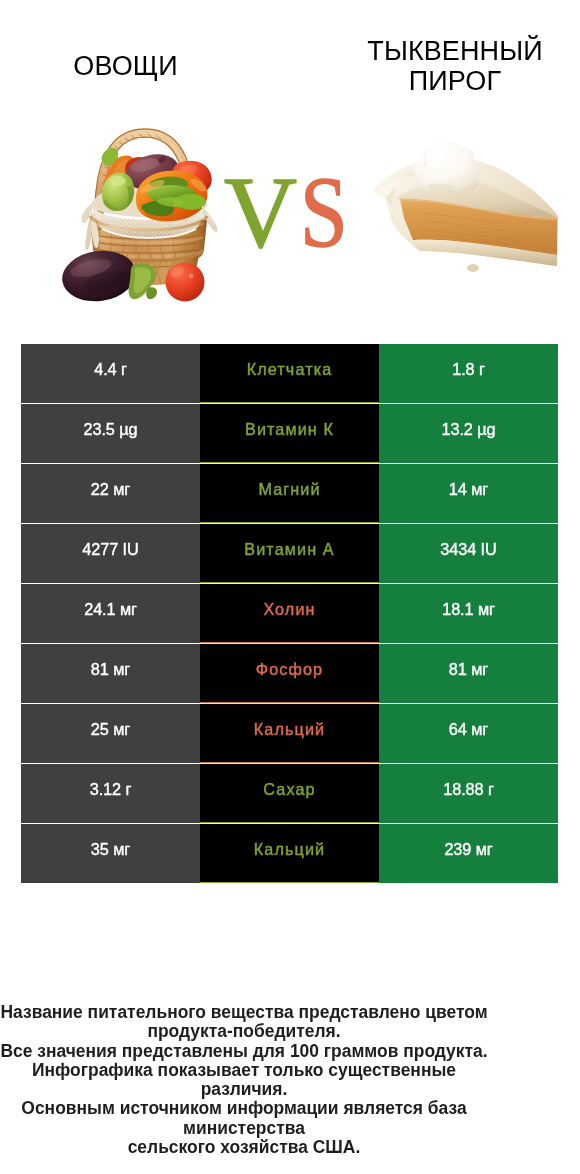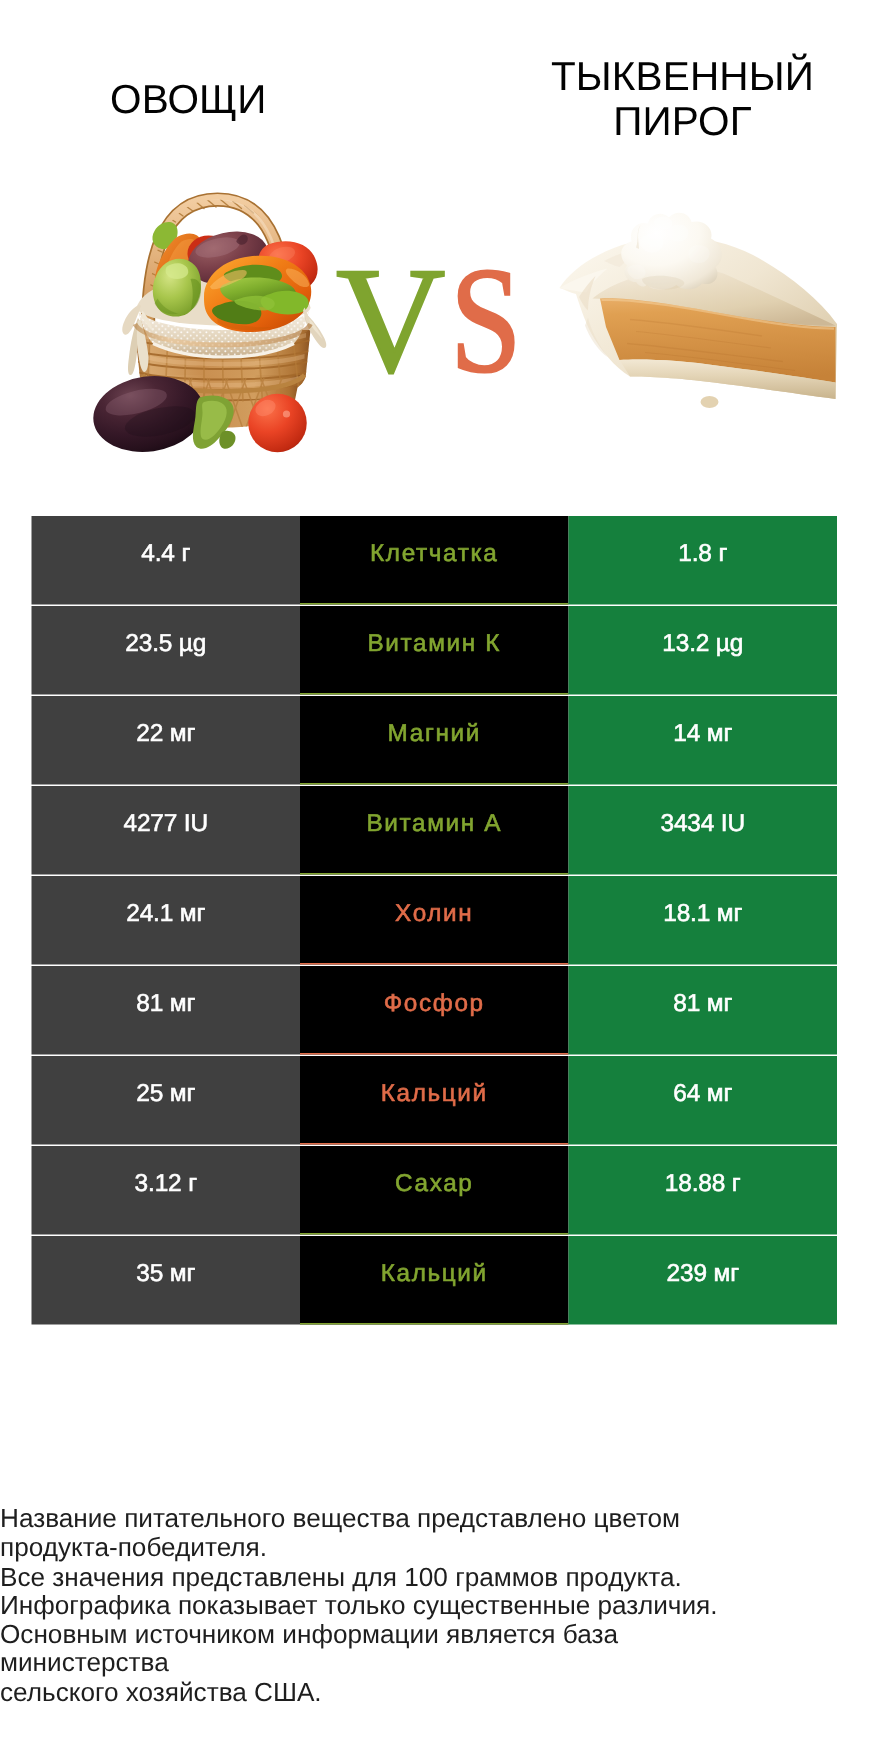--- a/index.html
+++ b/index.html
@@ -25,22 +25,22 @@
         font-size:16.3px;font-weight:400;letter-spacing:-0.1px;
         -webkit-text-stroke:0.4px currentColor;padding-bottom:8px;box-sizing:border-box;}
   .cell.mid span{font-size:16.2px;letter-spacing:1.1px;}
   .cell.left{background:#404040;color:#fff;}
   .cell.right{background:#15803d;color:#fff;}
   .cell.mid{background:#000000;border-bottom:1px solid #82a530;}
   .row.orange .cell.mid{border-bottom-color:#e06c49;}
   .cell.mid span{color:#82a530;}
   .row.orange .cell.mid span{color:#e06c49;}
 
-  .footnote{position:absolute;left:0;top:1003px;width:488px;text-align:left;
-            font-size:17.45px;line-height:19.3px;letter-spacing:0.0px;color:#1e1e1e;}
+  .footnote{position:absolute;left:0;top:1003px;width:488px;text-align:center;
+            font-size:17.45px;line-height:19.3px;letter-spacing:0.0px;color:#1e1e1e;font-weight:bold;}
 </style>
 </head>
 <body>
 
 <div class="page">
 
   <div class="title left">ОВОЩИ</div>
   <div class="title right">ТЫКВЕННЫЙ ПИРОГ</div>
 
 <svg class="heroart" width="580" height="330" viewBox="0 0 580 330" xmlns="http://www.w3.org/2000/svg">

